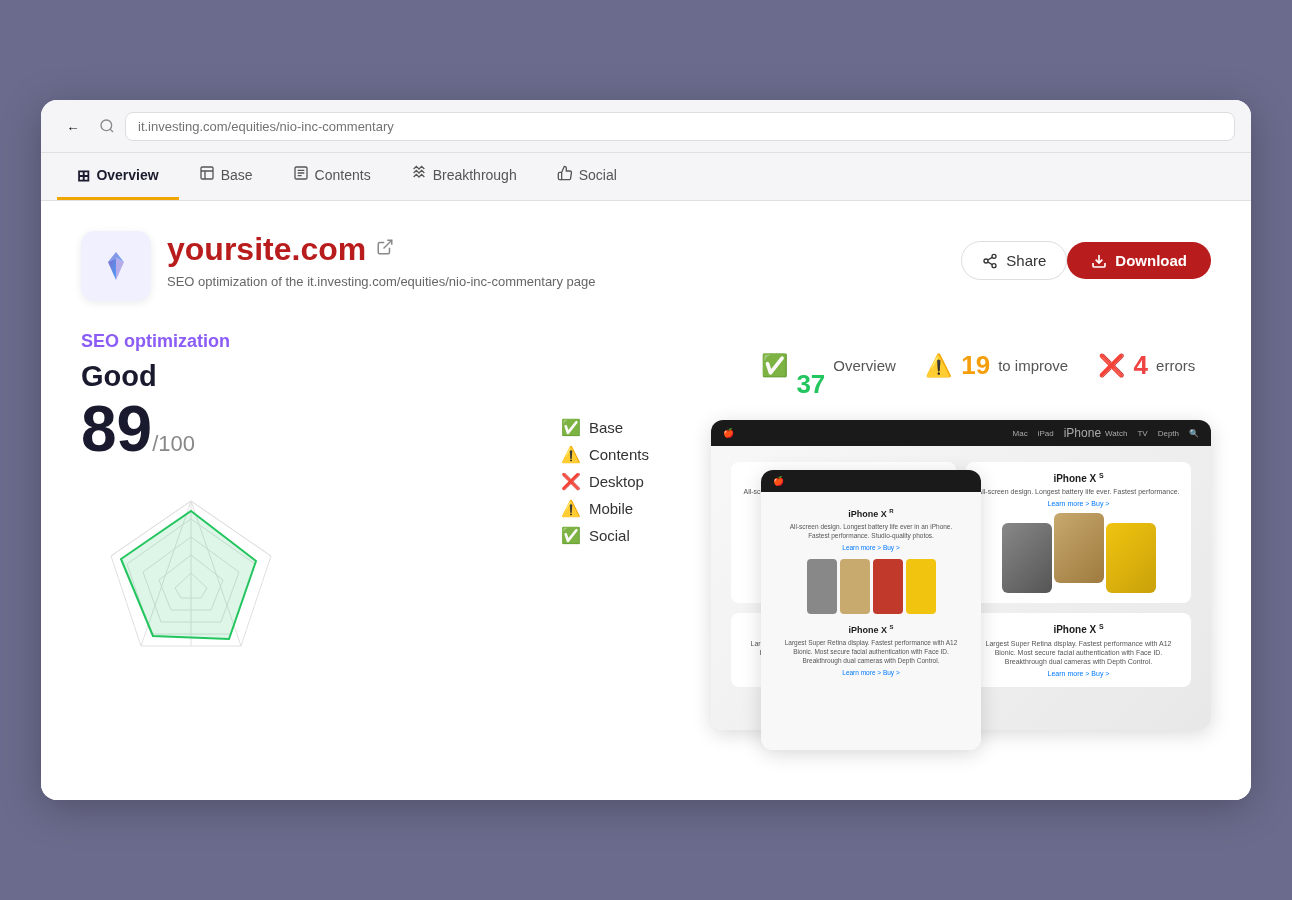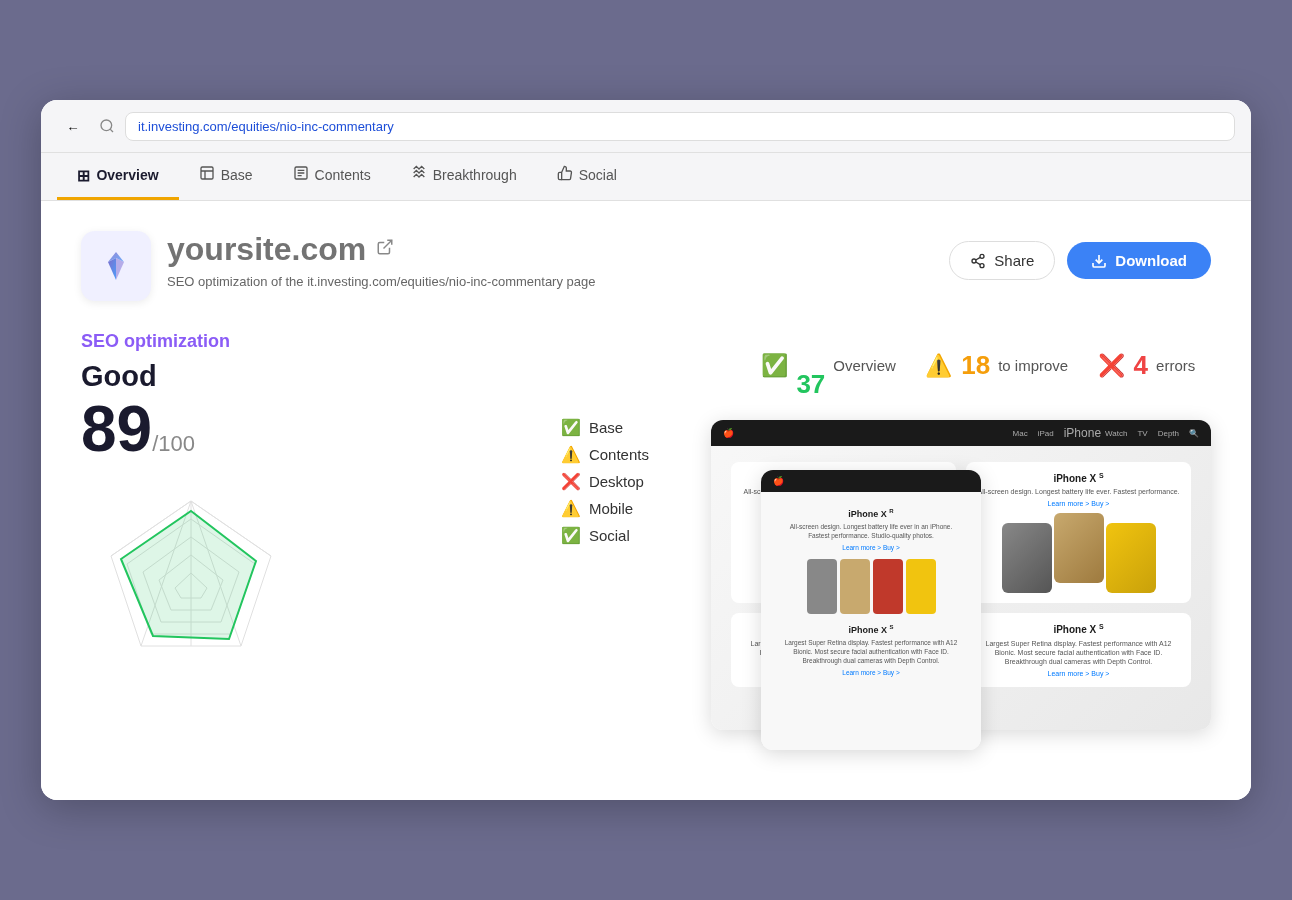--- a/index.html
+++ b/index.html
@@ -47,21 +47,21 @@
       border-radius: 8px;
       padding: 6px 12px;
       font-size: 13px;
       color: #333;
       display: flex;
       align-items: center;
       gap: 8px;
     }
     .address-text {
       font-size: 13px;
-      color: #1d4ed8;
+      color: #737373;
     }
     
     .nav-tabs {
       display: flex;
       align-items: center;
       padding: 0 16px;
       border-top: 1px solid #e0e0e0;
     }
     .nav-tab {
       display: flex;
@@ -115,36 +115,35 @@
       gap: 6px;
     }
     .site-title-row {
       display: flex;
       align-items: center;
       gap: 10px;
     }
     .site-name {
       font-size: 32px;
       font-weight: 700;
-      color: #737373;
+      color: #b91c1c;
     }
     .external-link-icon {
       color: #888;
       font-size: 18px;
       cursor: pointer;
     }
     .site-description {
       font-size: 13px;
       color: #666;
     }
     
     .action-buttons {
       display: flex;
       align-items: center;
-      gap: 12px;
       margin-top: 10px;
     }
     .share-btn {
       display: flex;
       align-items: center;
       gap: 8px;
       padding: 10px 20px;
       border: 1.5px solid #ddd;
       border-radius: 24px;
       background: #fff;
@@ -153,21 +152,21 @@
       cursor: pointer;
       font-weight: 500;
     }
     .download-btn {
       display: flex;
       align-items: center;
       gap: 8px;
       padding: 10px 24px;
       border: none;
       border-radius: 24px;
-      background: #3b82f6;
+      background: #b91c1c;
       font-size: 15px;
       color: #fff;
       cursor: pointer;
       font-weight: 600;
     }
     
     .seo-section {
       display: flex;
       gap: 40px;
     }
@@ -472,21 +471,21 @@
       <div class="preview-section">
 
         <div class="stats-row">
           <div class="stat-item">
             <span class="stat-icon">✅</span>
             <span class="stat-number green">37</span>
             <span class="stat-label">Overview</span>
           </div>
           <div class="stat-item">
             <span class="stat-icon">⚠️</span>
-            <span class="stat-number orange">18</span>
+            <span class="stat-number orange">19</span>
             <span class="stat-label">to improve</span>
           </div>
           <div class="stat-item">
             <span class="stat-icon">❌</span>
             <span class="stat-number red">4</span>
             <span class="stat-label">errors</span>
           </div>
         </div>
 
         <div class="preview-images">

